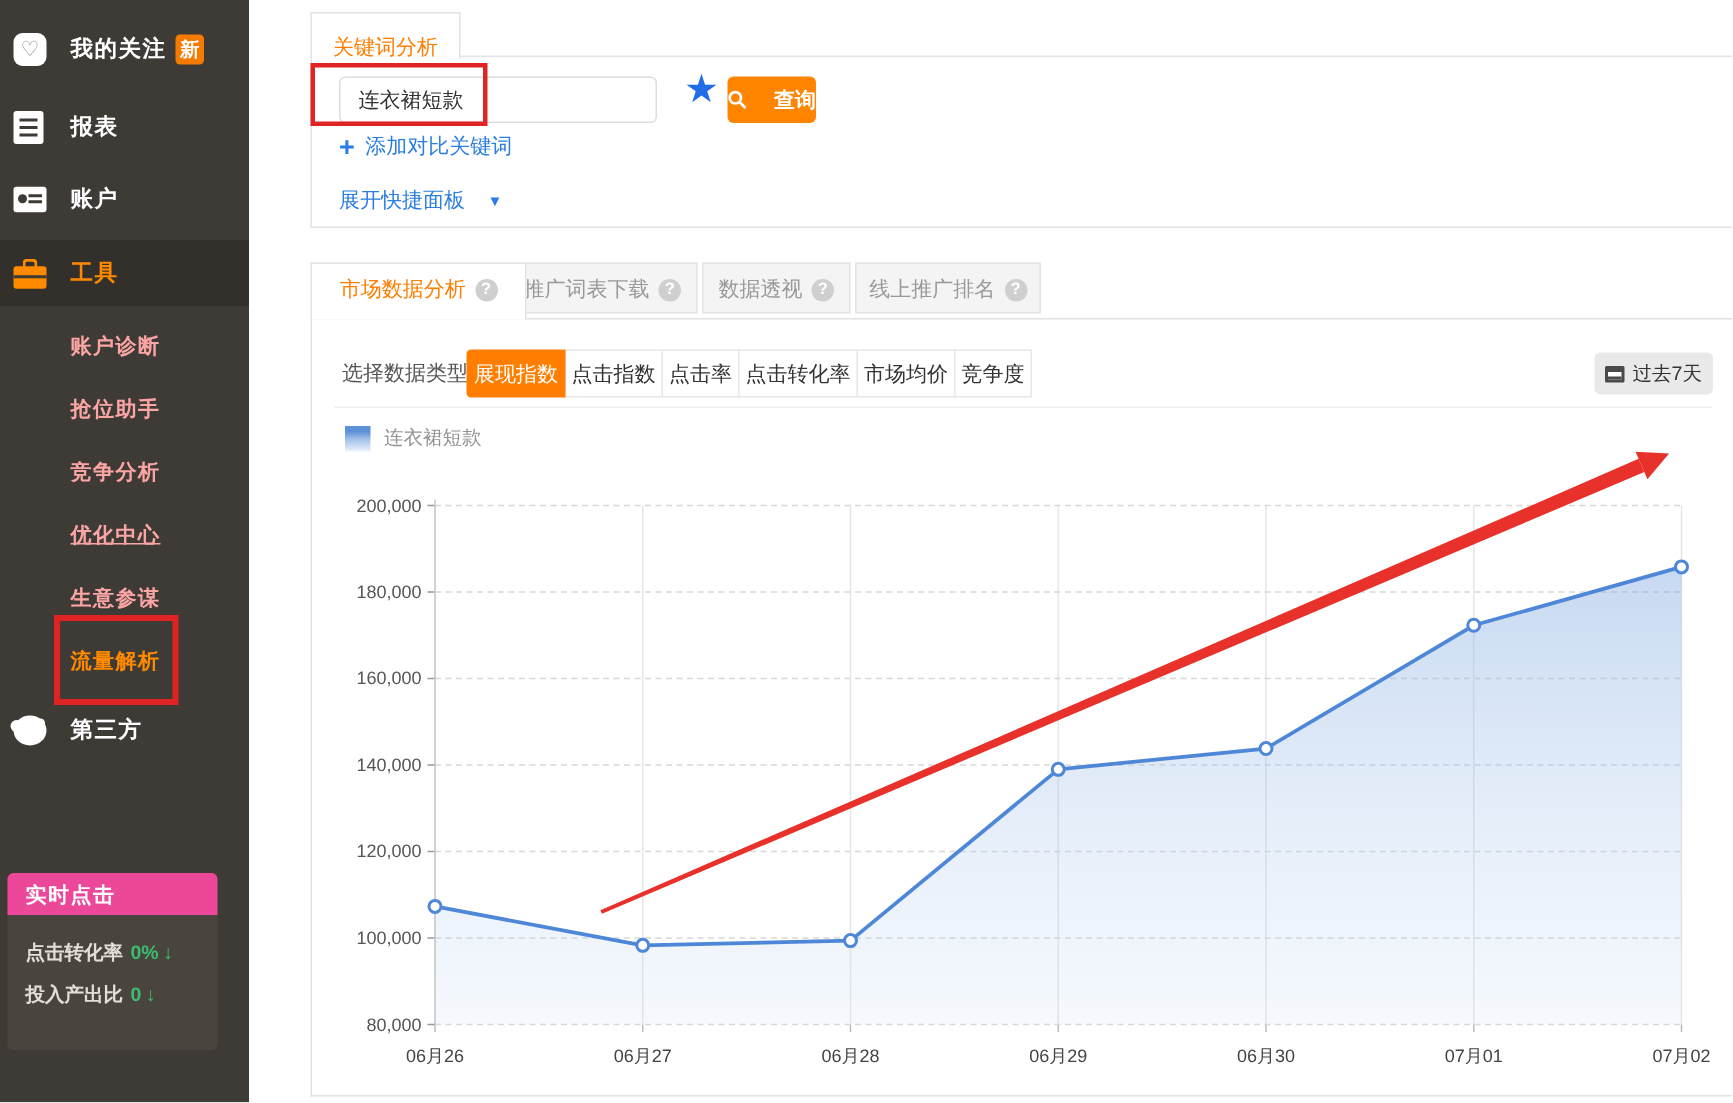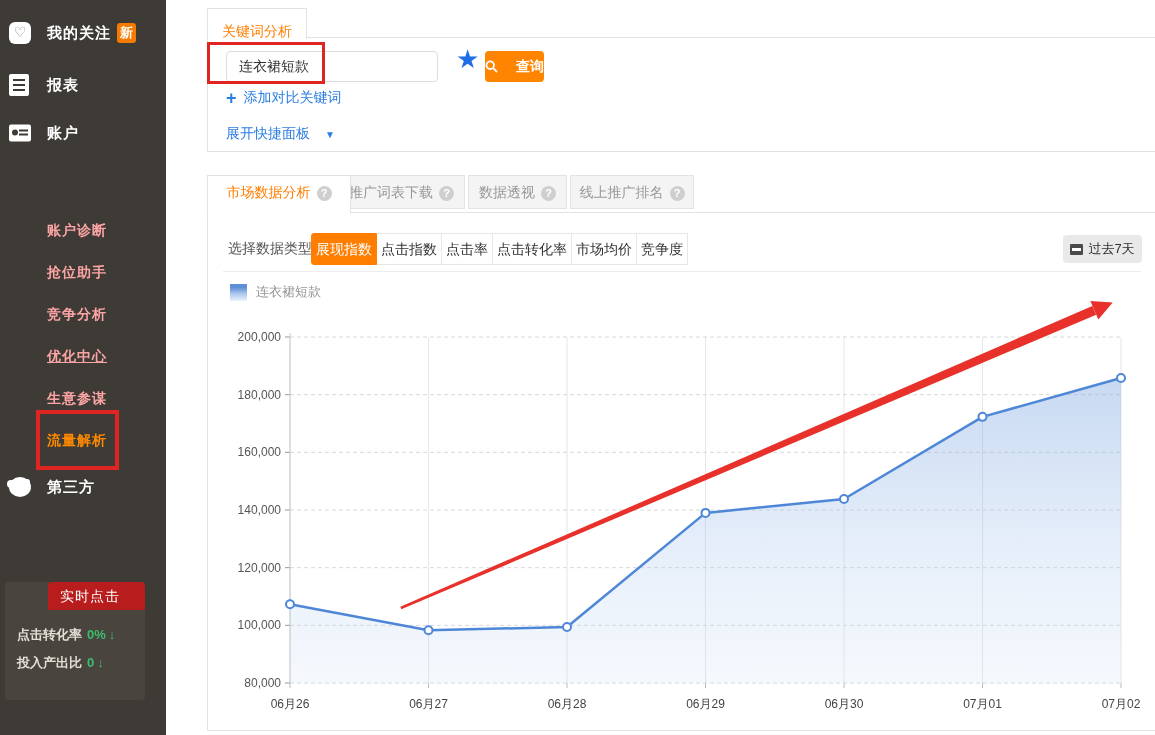--- a/index.html
+++ b/index.html
@@ -22,21 +22,21 @@
   .brief-box { width:22px; height:15px; background:#ff8a00; border-radius:2px; margin-top:3px; }
   .brief-handle { position:absolute; left:6px; top:-5px; width:10px; height:6px; border:2px solid #ff8a00; border-bottom:none; border-radius:3px 3px 0 0; }
   .brief-seam { position:absolute; left:0; top:6px; width:22px; height:2px; background:#3e3a35; }
   .blob-box { width:22px; height:20px; background:#fff; border-radius:50%; }
   .blob-bump { position:absolute; left:-2px; top:3px; width:8px; height:8px; background:#fff; border-radius:50%; box-shadow:16px -2px 0 -1px #fff; }
   .badge-new { display:inline-block; position:absolute; left:117px; top:50%; transform:translateY(-50%); background:#f57b00; color:#fff; font-size:13px; font-weight:bold; padding:1px 3px; border-radius:3px; }
   .sub-item { position:absolute; left:47px; width:110px; height:20px; color:#fca5a5; font-size:14px; font-weight:bold; cursor:pointer; letter-spacing:1px; }
   .sub-item.active-sub { color:#ff8a00; }
 
   .rt-widget { position:absolute; left:5px; top:582px; width:140px; height:118px; background:#49443e; border-radius:4px; }
-  .rt-header { height:28px; background:#b91c1c; border-radius:4px 4px 0 0; color:#fff; font-size:14px; font-weight:normal; line-height:28px; padding-left:12px; letter-spacing:1px;margin-left:43px; }
+  .rt-header { height:28px; background:#ec4899; border-radius:4px 4px 0 0; color:#fff; font-size:14px; font-weight:bold; line-height:28px; padding-left:12px; letter-spacing:1px; }
   .rt-row { position:absolute; left:12px; font-size:13px; font-weight:bold; color:#e3ded6; white-space:nowrap; }
   .rt-val { color:#3cbd6e; margin-left:5px; }
   .rt-arrow { color:#3cbd6e; margin-left:3px; font-weight:bold; }
 
   
   .tab-kw { position:absolute; left:207px; top:8px; height:31px; padding:8px 14px; background:#fff; border:1px solid #e3e3e3; border-bottom:none; color:#ff7e00; font-size:14px; line-height:29px; z-index:3; cursor:pointer; }
   .panel-top { position:absolute; left:207px; top:37px; width:948px; height:115px; background:#fff; border:1px solid #e3e3e3; border-right:none; }
   .kw-input { position:absolute; left:18px; top:13px; width:212px; height:31px; border:1px solid #ddd; border-radius:4px; padding:0 12px; font-size:14px; color:#333; font-family:inherit; }
   .star-icon { position:absolute; left:248px; top:6px; font-size:26px; color:#1f6ee8; cursor:pointer; }
   .query-btn { position:absolute; left:277px; top:13px; width:59px; height:31px; background:#ff8400; border:none; border-radius:4px; color:#fff; font-size:14px; font-weight:bold; cursor:pointer; display:flex; align-items:center; justify-content:space-between; gap:5px; font-family:inherit; }
@@ -90,20 +90,27 @@
     </div>
 
     <div class="nav-item" style="top:120px;height:26px;">
       <span class="nav-icon card-box">
         <span class="card-dot"></span>
         <span class="card-lines"></span>
       </span>
       <span class="nav-label">账户</span>
     </div>
 
+    <div class="nav-item active-main" style="top:160px;height:44px;">
+      <span class="nav-icon brief-box">
+        <span class="brief-handle"></span>
+        <span class="brief-seam"></span>
+      </span>
+      <span class="nav-label">工具</span>
+    </div>
 
     <div class="sub-item" style="top:222px;">账户诊断</div>
     <div class="sub-item" style="top:264px;">抢位助手</div>
     <div class="sub-item" style="top:306px;">竞争分析</div>
     <div class="sub-item" style="top:348px;text-decoration:underline;">优化中心</div>
     <div class="sub-item" style="top:390px;">生意参谋</div>
     <div class="sub-item active-sub" style="top:432px;">流量解析</div>
 
     <div class="nav-item" style="top:474px;height:26px;">
       <span class="nav-icon blob-box">

